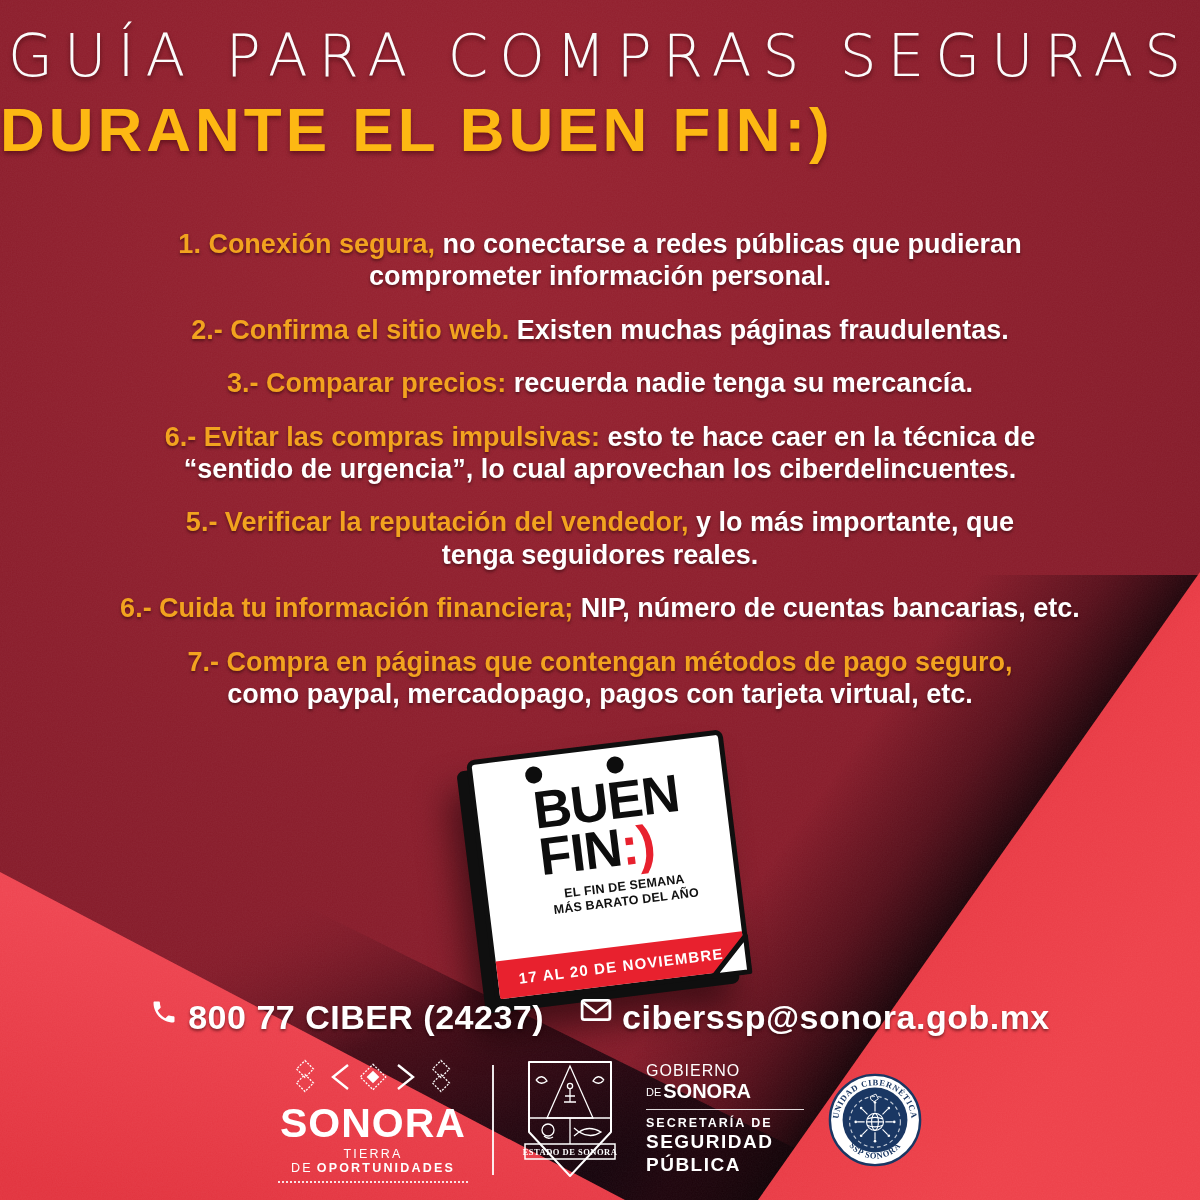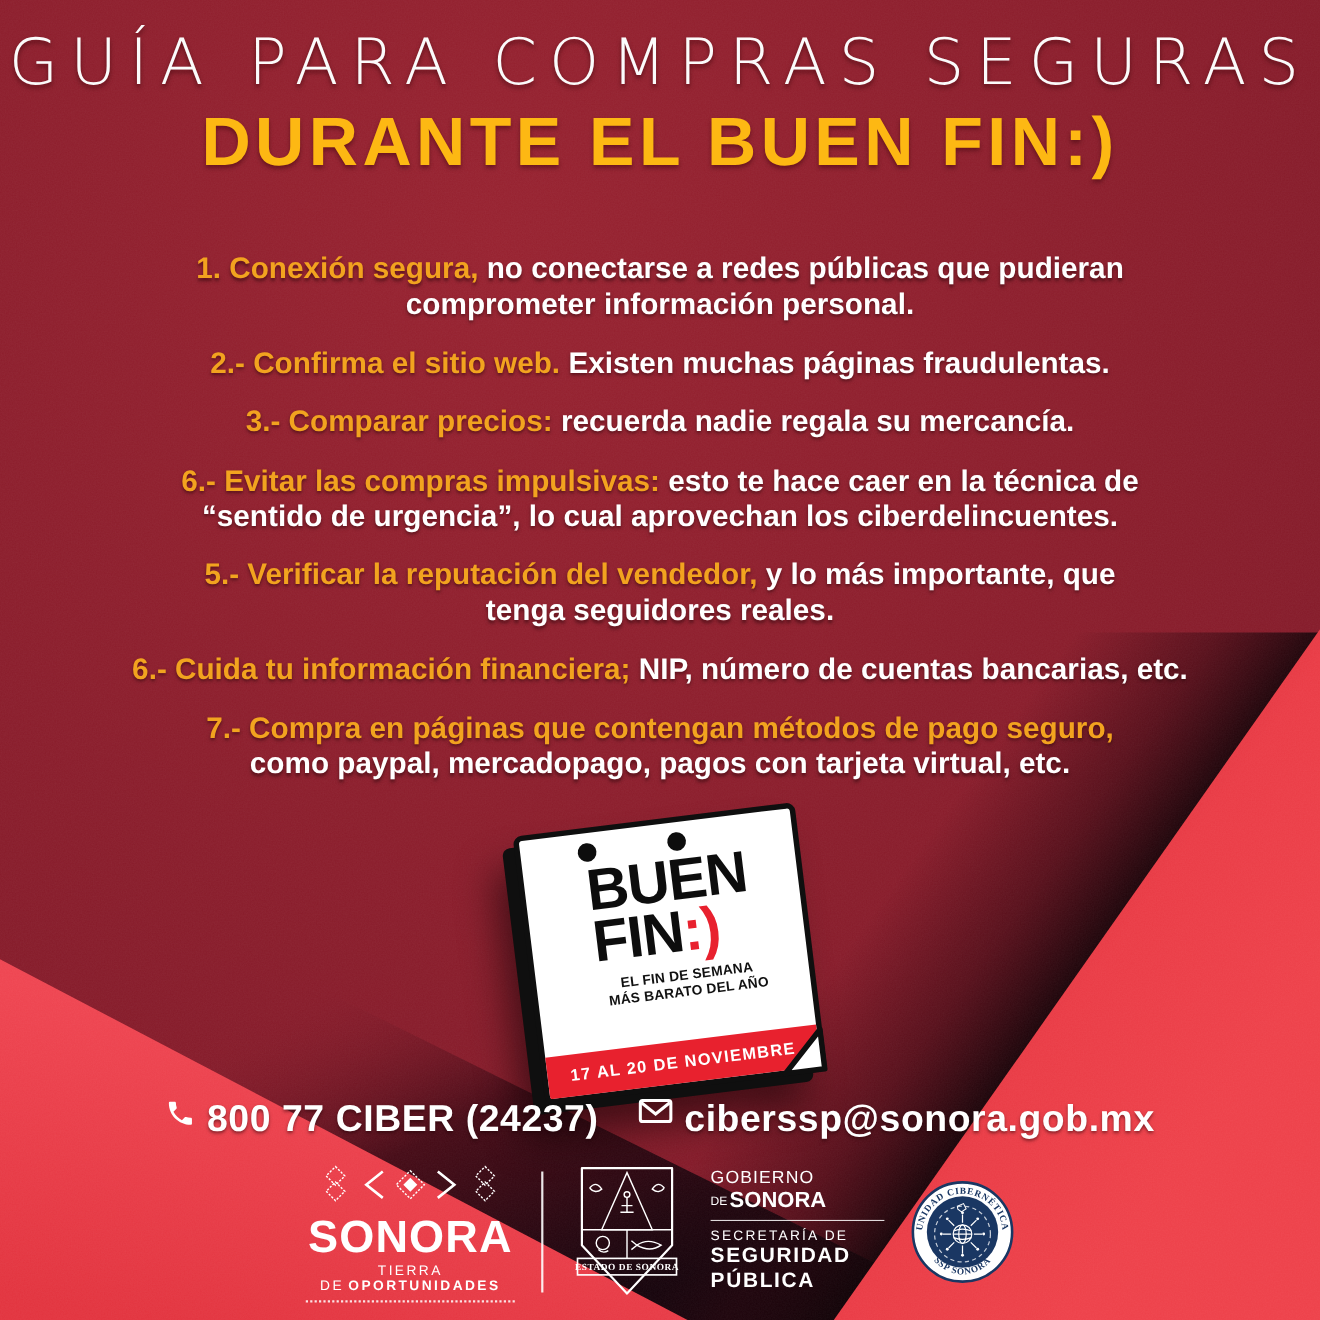--- a/index.html
+++ b/index.html
@@ -6,21 +6,21 @@
   .poster{position:relative;width:1200px;height:1200px;overflow:hidden;
           background:#000000;font-family:"Liberation Sans",sans-serif;}
   .bg{position:absolute;inset:0;z-index:0;}
   .layer{position:absolute;z-index:2;}
 
   
   .title1{top:22px;left:0;width:100%;text-align:center;white-space:nowrap;
           color:#fbfbfb;font-family:"DejaVu Sans","Liberation Sans",sans-serif;
           font-weight:200;font-size:58px;letter-spacing:11px;
           text-shadow:0 3px 4px rgba(50,0,8,.55);}
-  .title2{top:94px;left:0;width:100%;text-align:center;white-space:nowrap;
+  .title2{top:94px;left:0;width:100%;text-align:left;white-space:nowrap;
           color:#fdb813;font-weight:bold;font-size:62px;letter-spacing:4px;
           text-shadow:0 3px 4px rgba(50,0,8,.45);}
 
   
   .tips{top:206px;left:50%;transform:translateX(-50%);width:1060px;text-align:center;margin-top:22px;}
   .tips p{margin:0 0 21px;font-size:27px;line-height:1.2;font-weight:bold;color:#fff;
           white-space:pre-wrap;text-shadow:0 2px 3px rgba(30,0,6,.5);}
   .tips .lead{color:#f2a31f;}
 
   
@@ -53,21 +53,21 @@
   .sonora-name{font-size:41px;font-weight:bold;letter-spacing:1px;line-height:1;margin-top:2px;}
   .sonora-tag{margin-top:3px;padding-bottom:6px;font-size:12.5px;letter-spacing:2.2px;
               border-bottom:2px dotted rgba(255,255,255,.85);}
   .sonora-tag b{margin-left:4px;}
   .vdiv{width:2px;height:110px;background:rgba(255,255,255,.9);}
   .gob{width:158px;text-align:left;}
   .gob-l1{font-size:16px;letter-spacing:1px;line-height:1.05;}
   .gob-l2{font-size:20px;font-weight:bold;line-height:1.1;}
   .gob-l2 .sm{font-size:11px;font-weight:normal;vertical-align:2px;margin-right:2px;}
   .gob-hr{height:1px;background:rgba(255,255,255,.85);margin:7px 0 6px;}
-  .gob-l3{font-size:12.5px;letter-spacing:2px;line-height:1.25;}
+  .gob-l3{font-size:12.5px;letter-spacing:2px;line-height:1.25;font-weight:bold;}
   .gob-l4{font-size:19px;font-weight:bold;letter-spacing:1.5px;line-height:1.2;}
 </style>
 </head>
 <body>
 
 <div class="poster">
 
   <svg class="bg" width="1200" height="1200" viewBox="0 0 1200 1200">
     <defs>
       <radialGradient id="base" cx="38%" cy="18%" r="90%">
@@ -106,21 +106,21 @@
     <rect width="1200" height="1200" filter="url(#grain)"></rect>
   </svg>
 
   <div class="layer title1">GUÍA PARA COMPRAS SEGURAS</div>
   <div class="layer title2">DURANTE EL BUEN FIN:)</div>
 
   <div class="layer tips">
     <p><span class="lead">1. Conexión segura,</span><span> no conectarse a redes públicas que pudieran
 comprometer información personal.</span></p>
     <p><span class="lead">2.- Confirma el sitio web.</span><span> Existen muchas páginas fraudulentas.</span></p>
-    <p><span class="lead">3.- Comparar precios:</span><span> recuerda nadie regala su mercancía.</span></p>
+    <p><span class="lead">3.- Comparar precios:</span><span> recuerda nadie tenga su mercancía.</span></p>
     <p><span class="lead">6.- Evitar las compras impulsivas:</span><span> esto te hace caer en la técnica de
 “sentido de urgencia”, lo cual aprovechan los ciberdelincuentes.</span></p>
     <p><span class="lead">5.- Verificar la reputación del vendedor,</span><span> y lo más importante, que
 tenga seguidores reales.</span></p>
     <p><span class="lead">6.- Cuida tu información financiera;</span><span> NIP, número de cuentas bancarias, etc.</span></p>
     <p><span class="lead">7.- Compra en páginas que contengan métodos de pago seguro,</span><span>
 como paypal, mercadopago, pagos con tarjeta virtual, etc.</span></p>
   </div>
 
   <div class="layer bf-card">

